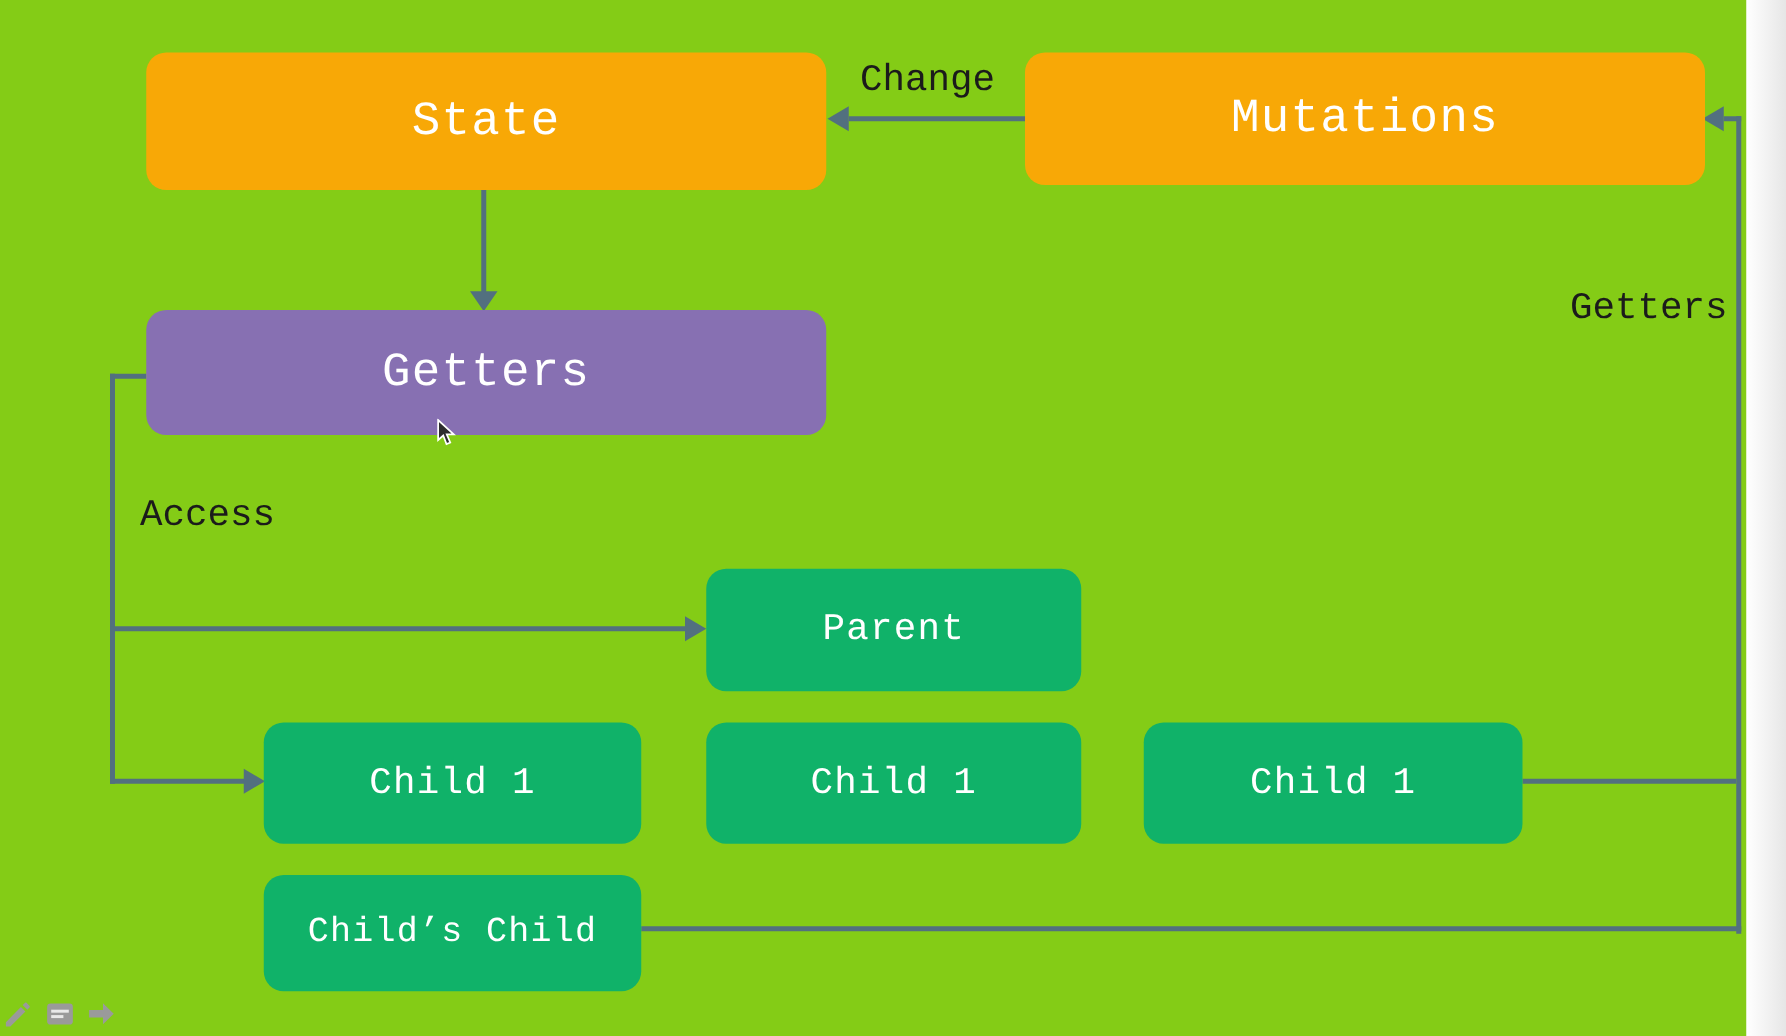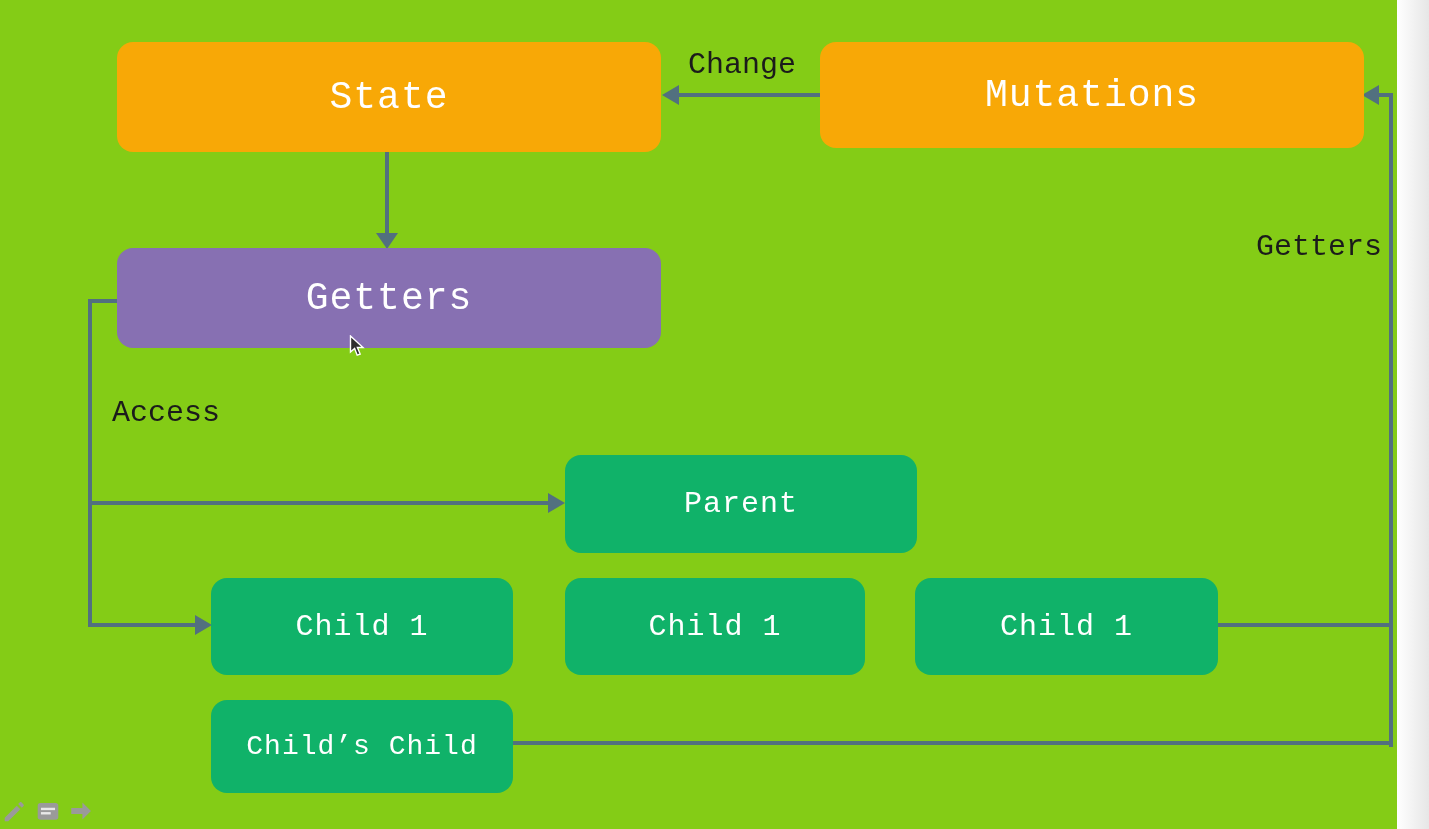--- a/index.html
+++ b/index.html
@@ -32,21 +32,21 @@
   .node.orange { background: #F8A806; }
   .node.purple { background: #8770B2; }
   .node.green  { background: #10B269; }
   .node.big    { font-size: 38px; }
   .node.mid    { font-size: 30px; }
   .node.small  { font-size: 28px; }
 
   #node-state      { left: 117px; top: 42px;  width: 544px; height: 110px; }
   #node-mutations  { left: 820px; top: 42px;  width: 544px; height: 106px; }
   #node-getters    { left: 117px; top: 248px; width: 544px; height: 100px; }
-  #node-parent     { left: 565px; top: 455px; width: 352px; height: 98px; }
+  #node-parent     { left: 565px; top: 455px; width: 300px; height: 98px; }
   #node-child1a    { left: 211px; top: 578px; width: 302px; height: 97px; }
   #node-child1b    { left: 565px; top: 578px; width: 300px; height: 97px; }
   #node-child1c    { left: 915px; top: 578px; width: 303px; height: 97px; }
   #node-childschild{ left: 211px; top: 700px; width: 302px; height: 93px; text-align: right; }
 
   
   .edge-label {
     position: absolute;
     color: #1b1b1b;
     font-size: 30px;

